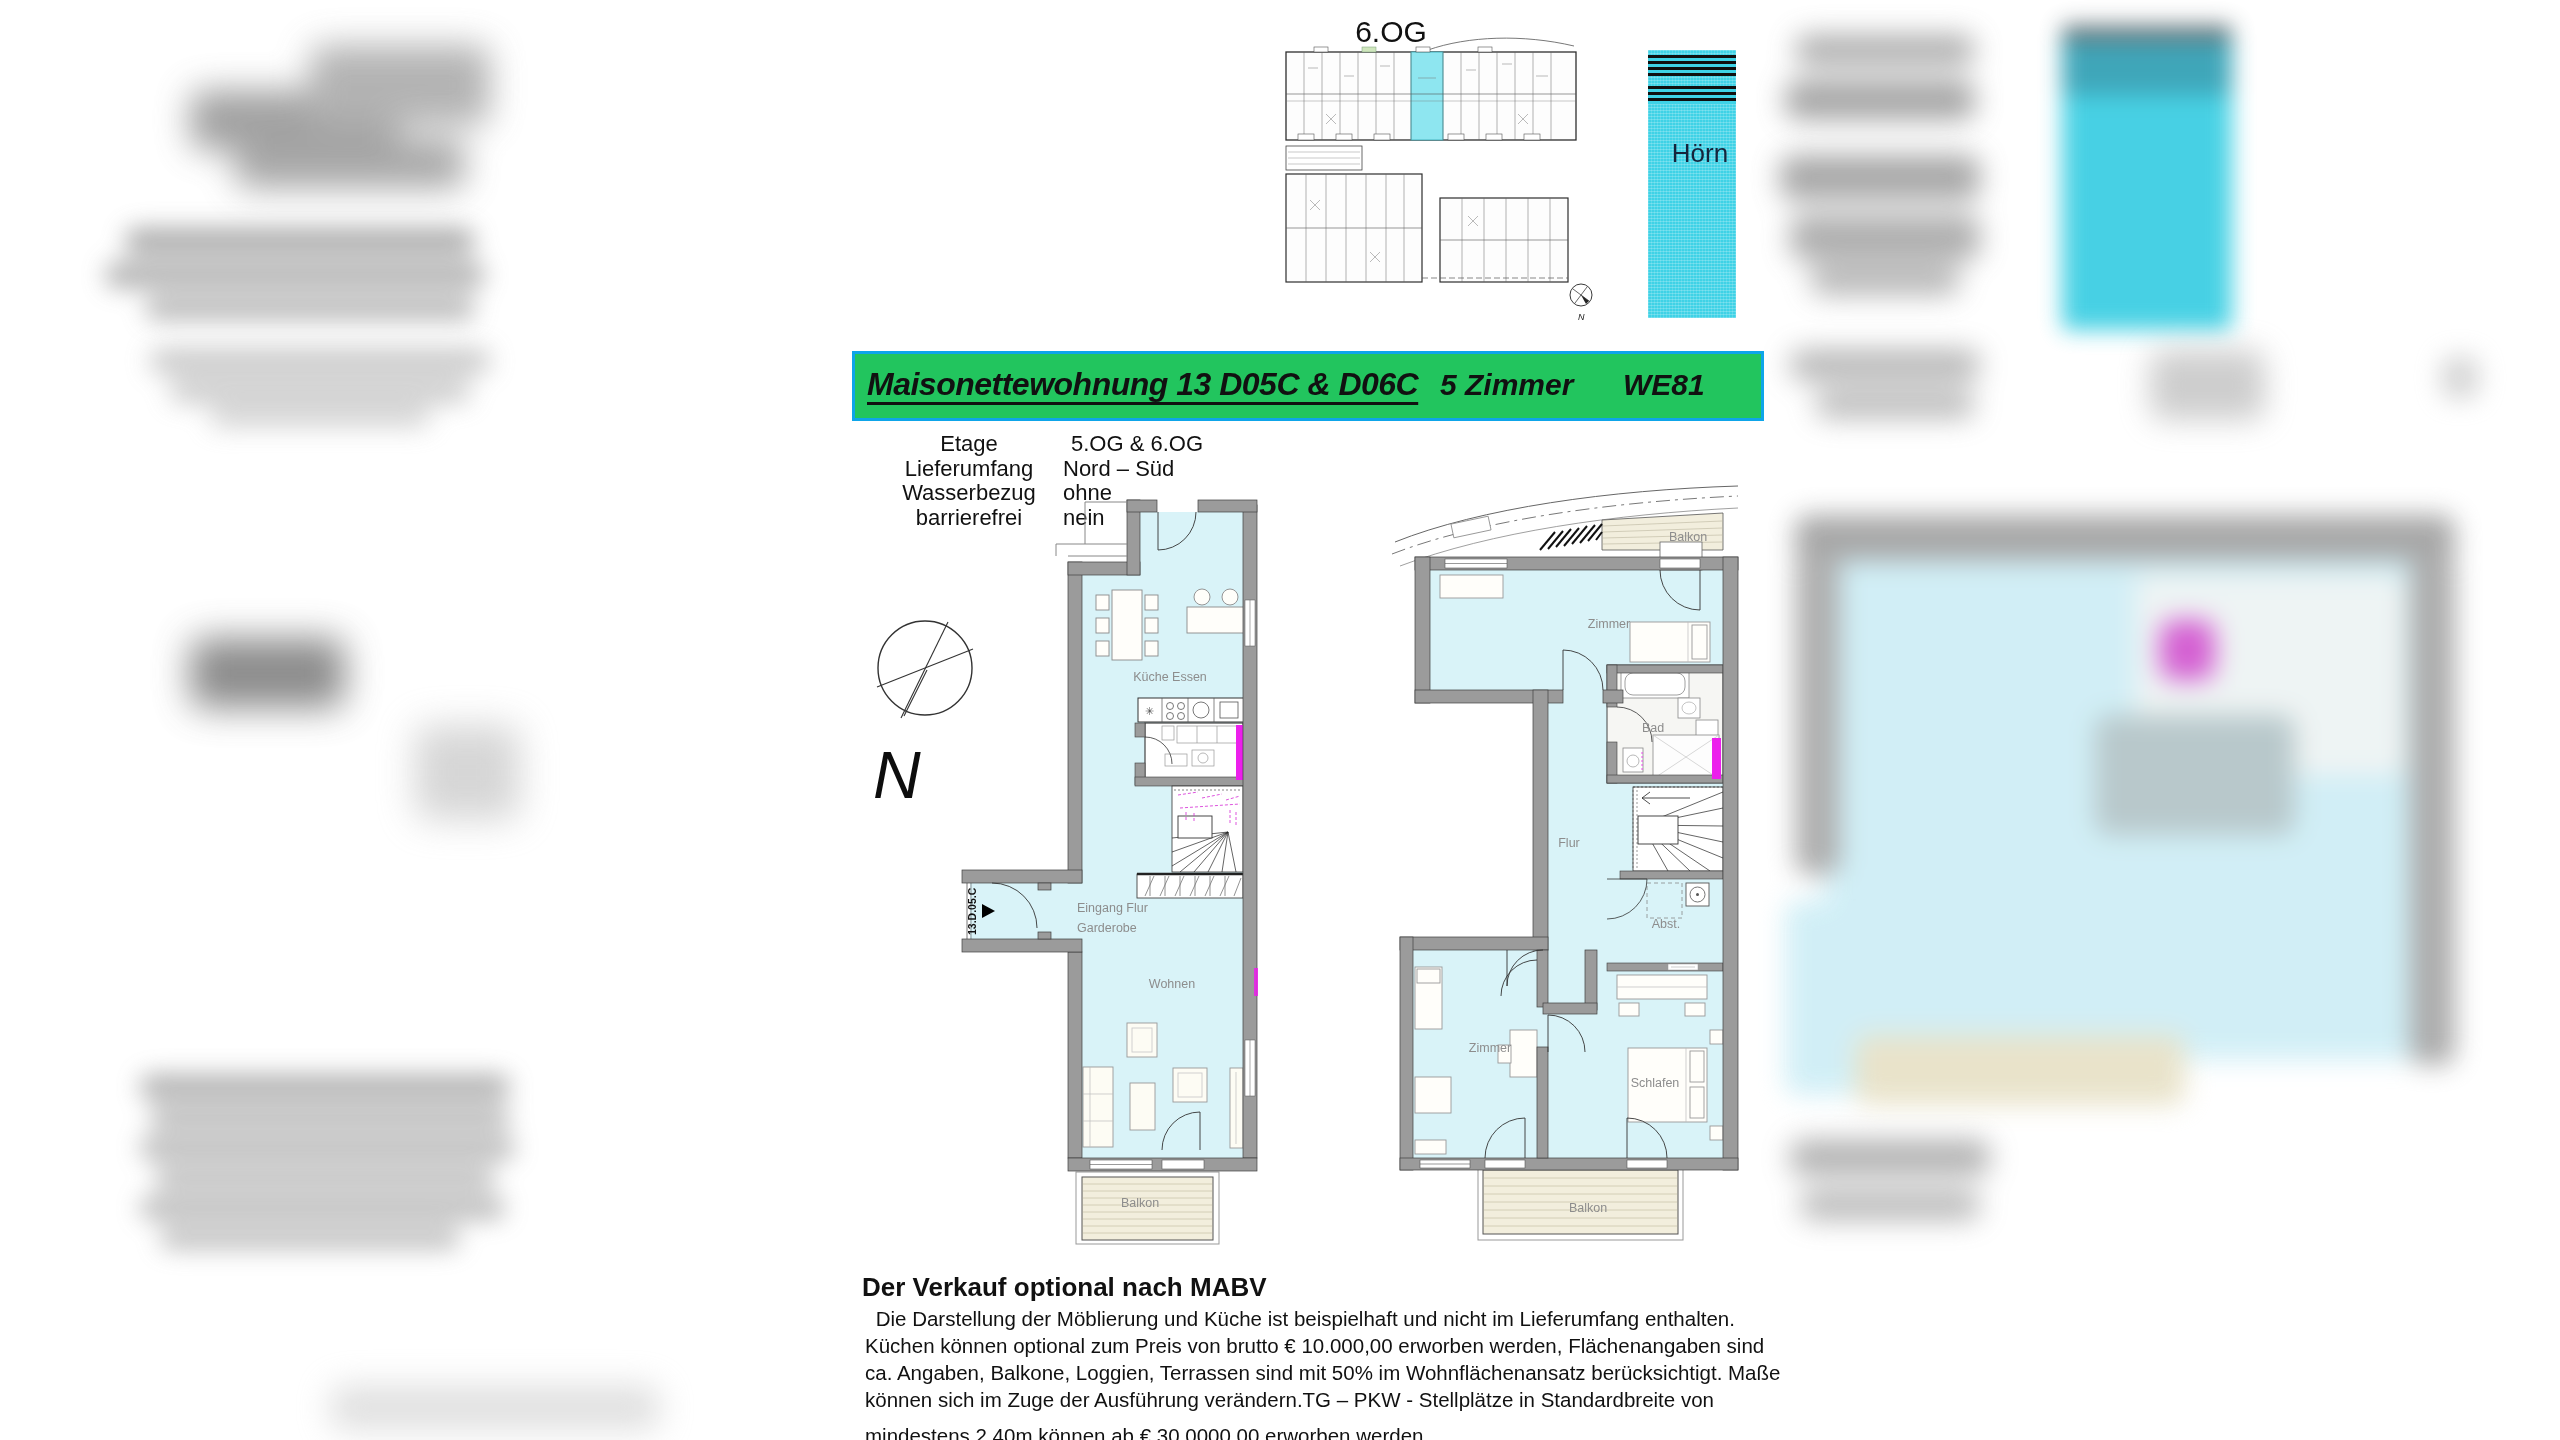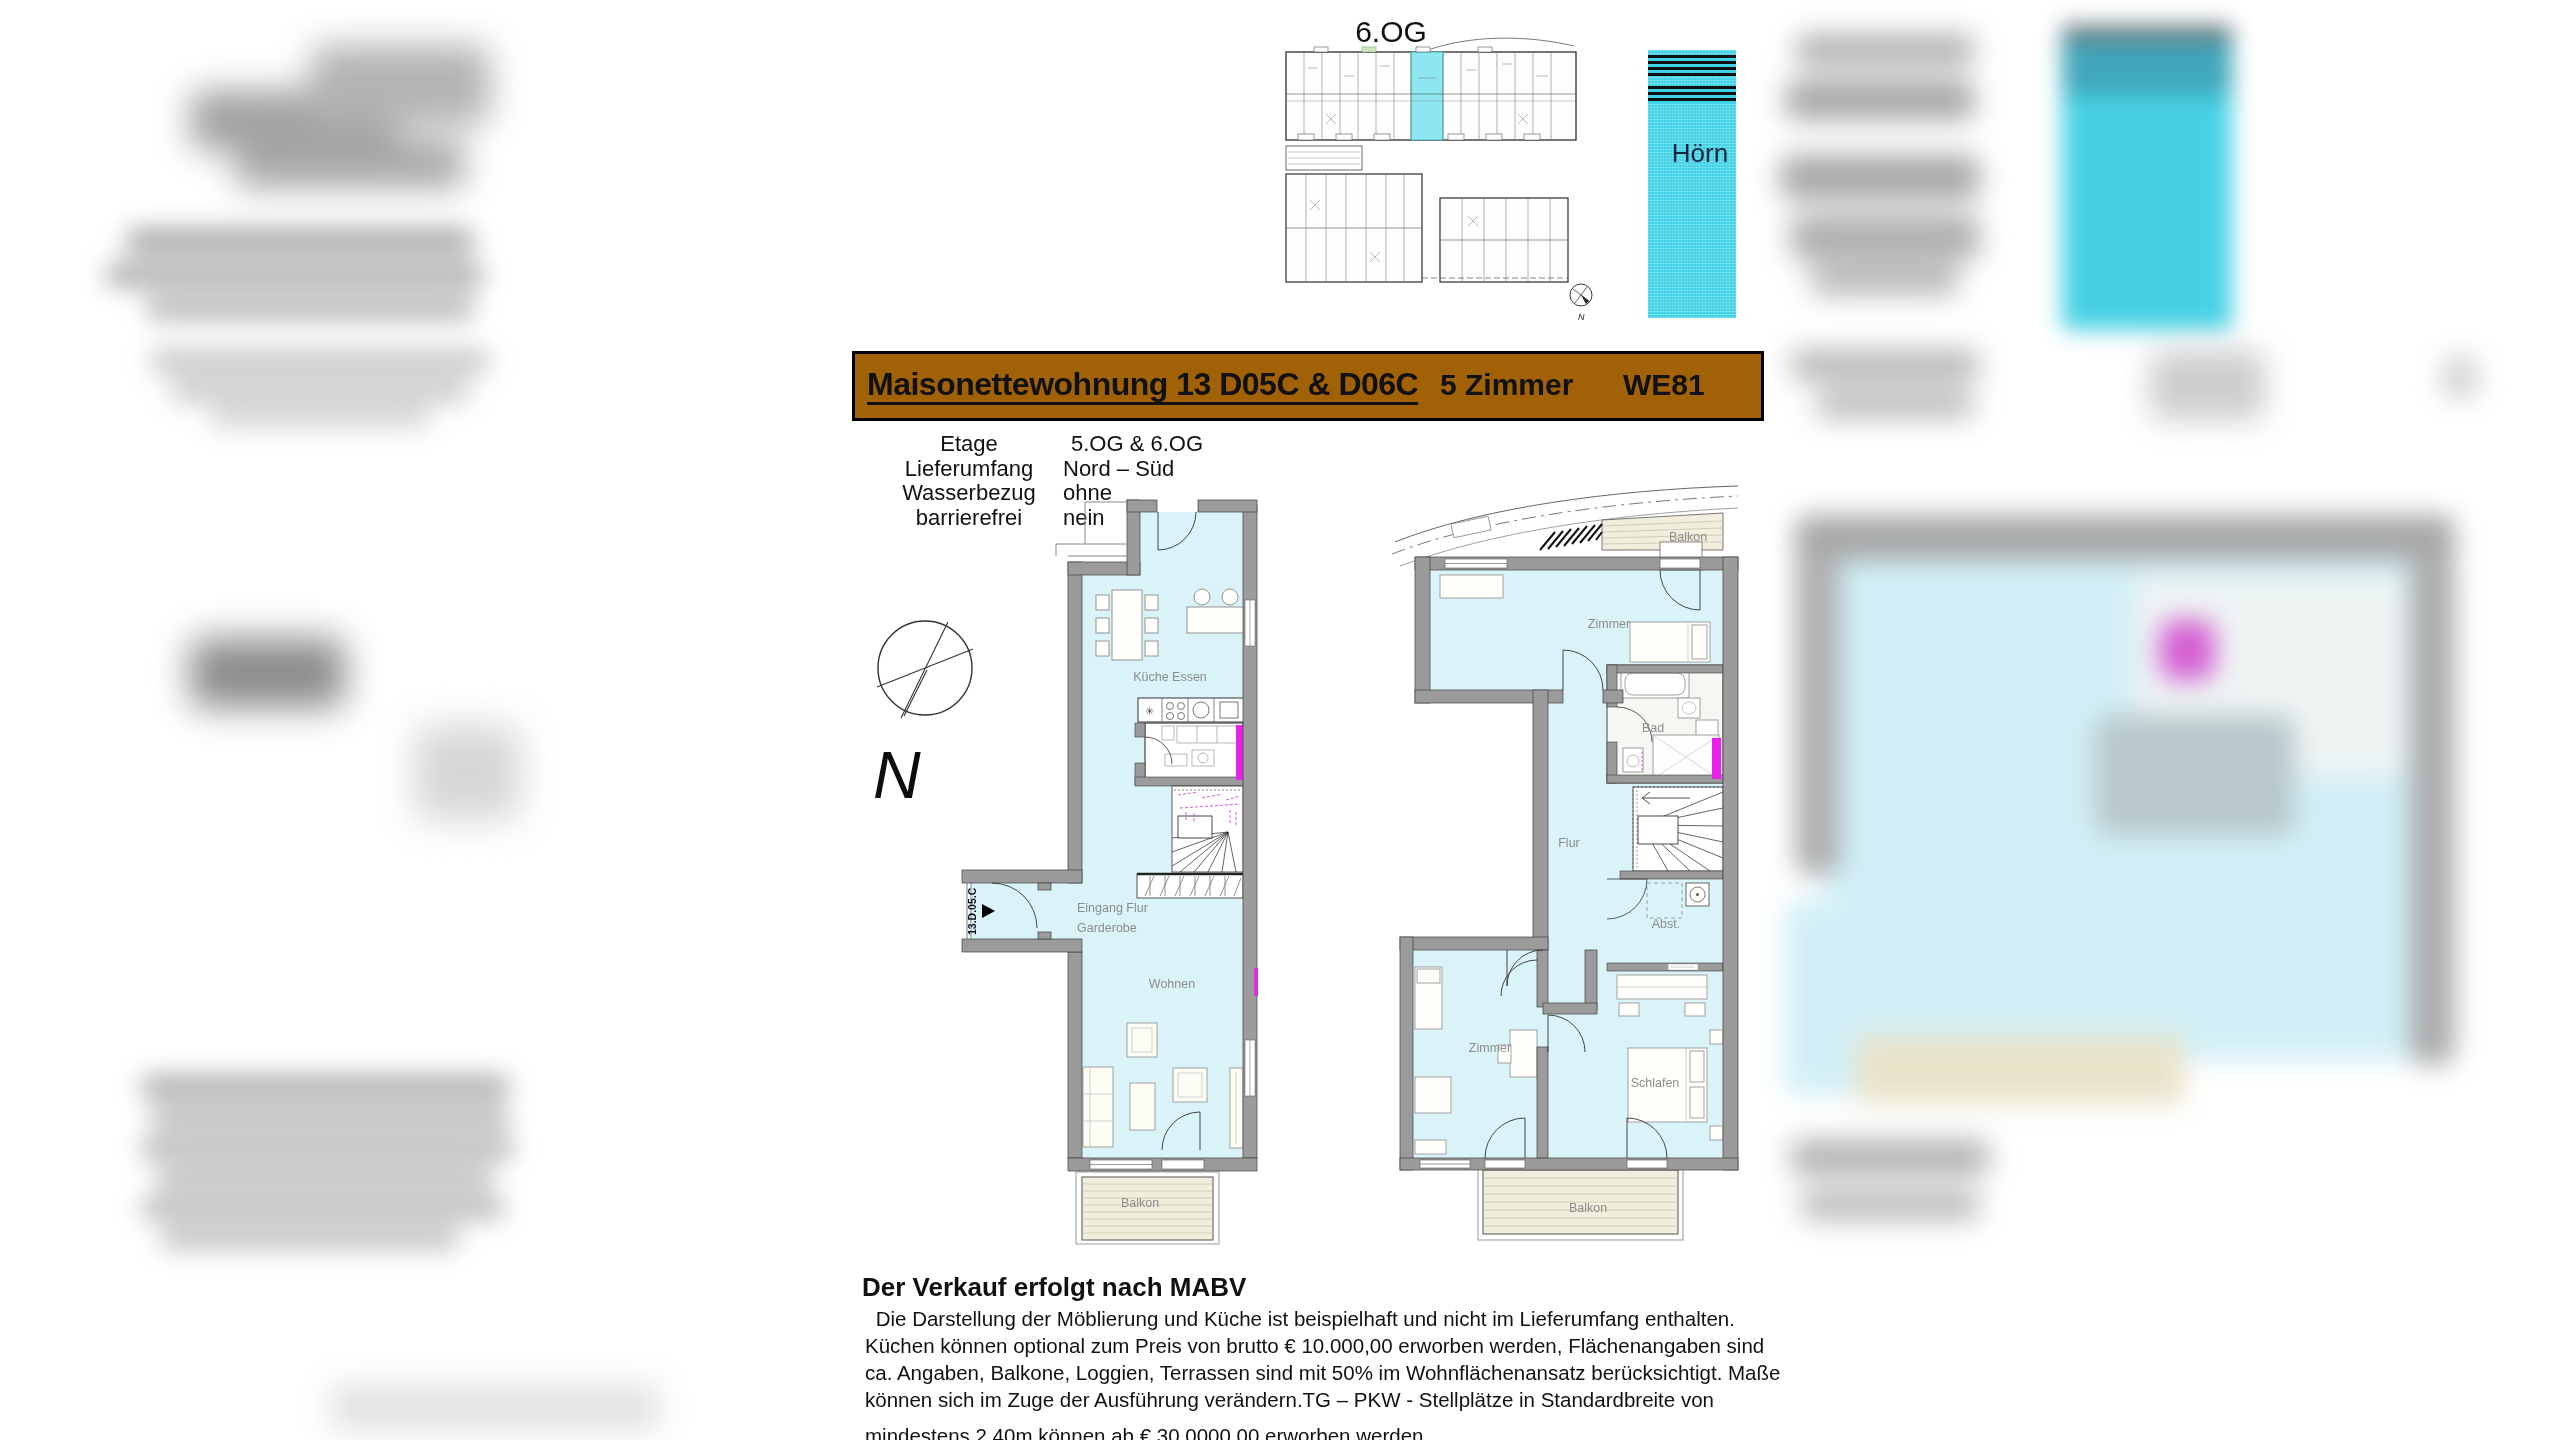--- a/index.html
+++ b/index.html
@@ -5,21 +5,21 @@
   html,body{margin:0;padding:0;background:#fff;}
   #canvas{position:relative;width:2560px;height:1440px;background:#ffffff;overflow:hidden;
           font-family:"Liberation Sans",sans-serif;color:#111;}
   .abs{position:absolute;}
   .blur{position:absolute;pointer-events:none;}
   .blur > div{position:absolute;border-radius:14px;}
   svg text{font-family:"Liberation Sans",sans-serif;}
   .planlabel{fill:#8d8d8d;font-size:12.5px;}
   .logo1{font-weight:bold;font-size:70px;letter-spacing:1px;transform:scaleX(.72);transform-origin:center;}
   .logo2{font-weight:bold;font-size:48px;letter-spacing:1px;transform:scaleX(.78);transform-origin:center;}
-  .titlebox{position:absolute;left:852px;top:351px;width:906px;height:64px;border:3px solid #000000;background:#a16207;}
+  .titlebox{position:absolute;left:852px;top:351px;width:906px;height:64px;border:3px solid #0ea5e9;background:#22c55e;font-style:italic;}
   .titlemain{position:absolute;left:12px;top:12px;font-size:32px;font-weight:bold;letter-spacing:-.5px;
              text-decoration:underline;text-decoration-thickness:3px;text-underline-offset:7px;}
   .titlerooms{position:absolute;left:585px;top:14px;font-size:30px;font-weight:bold;}
   .titleunit{position:absolute;left:768px;top:14px;font-size:30px;font-weight:bold;}
   .inforow{display:flex;font-size:22px;line-height:24.5px;text-align:center;}
   .inforow .lab{width:188px;}
   .legal-h{font-size:26px;font-weight:bold;}
   .legal-l{font-size:20.5px;line-height:27px;white-space:pre;}
   .hoern{position:absolute;left:1648px;top:50px;width:88px;height:268px;background:#3fd2e6;
          background-image:repeating-linear-gradient(0deg,rgba(255,255,255,.22) 0 1px,rgba(0,0,0,0) 1px 3px),
@@ -613,21 +613,21 @@
       <path d="M237,678 L237,638"></path>
         <path d="M237,638 A 40,40 0 0 1 277,678"></path>
     </g>
 
     <text class="planlabel" x="219" y="148" text-anchor="middle">Zimmer</text>
     <text class="planlabel" x="179" y="367" text-anchor="middle">Flur</text>
     <text class="planlabel" x="100" y="572" text-anchor="middle">Zimmer</text>
     <text class="planlabel" x="265" y="607" text-anchor="middle">Schlafen</text>
   </svg>
 
-  <div class="abs legal-h" style="left:862px;top:1272px;">Der Verkauf erfolgt nach MABV</div>
+  <div class="abs legal-h" style="left:862px;top:1272px;">Der Verkauf optional nach MABV</div>
   <div class="abs" style="left:865px;top:1305px;width:810px;">
     <div class="legal-l" style="padding-left:5px;"> Die Darstellung der Möblierung und Küche ist beispielhaft und nicht im Lieferumfang enthalten.</div>
     <div class="legal-l">Küchen können optional zum Preis von brutto € 10.000,00 erworben werden, Flächenangaben sind</div>
     <div class="legal-l">ca. Angaben, Balkone, Loggien, Terrassen sind mit 50% im Wohnflächenansatz berücksichtigt. Maße</div>
     <div class="legal-l">können sich im Zuge der Ausführung verändern.TG – PKW - Stellplätze in Standardbreite von</div>
     <div class="legal-l" style="margin-top:9px;">mindestens 2,40m können ab € 30.0000,00 erworben werden.</div>
   </div>
 
 </div>
 

